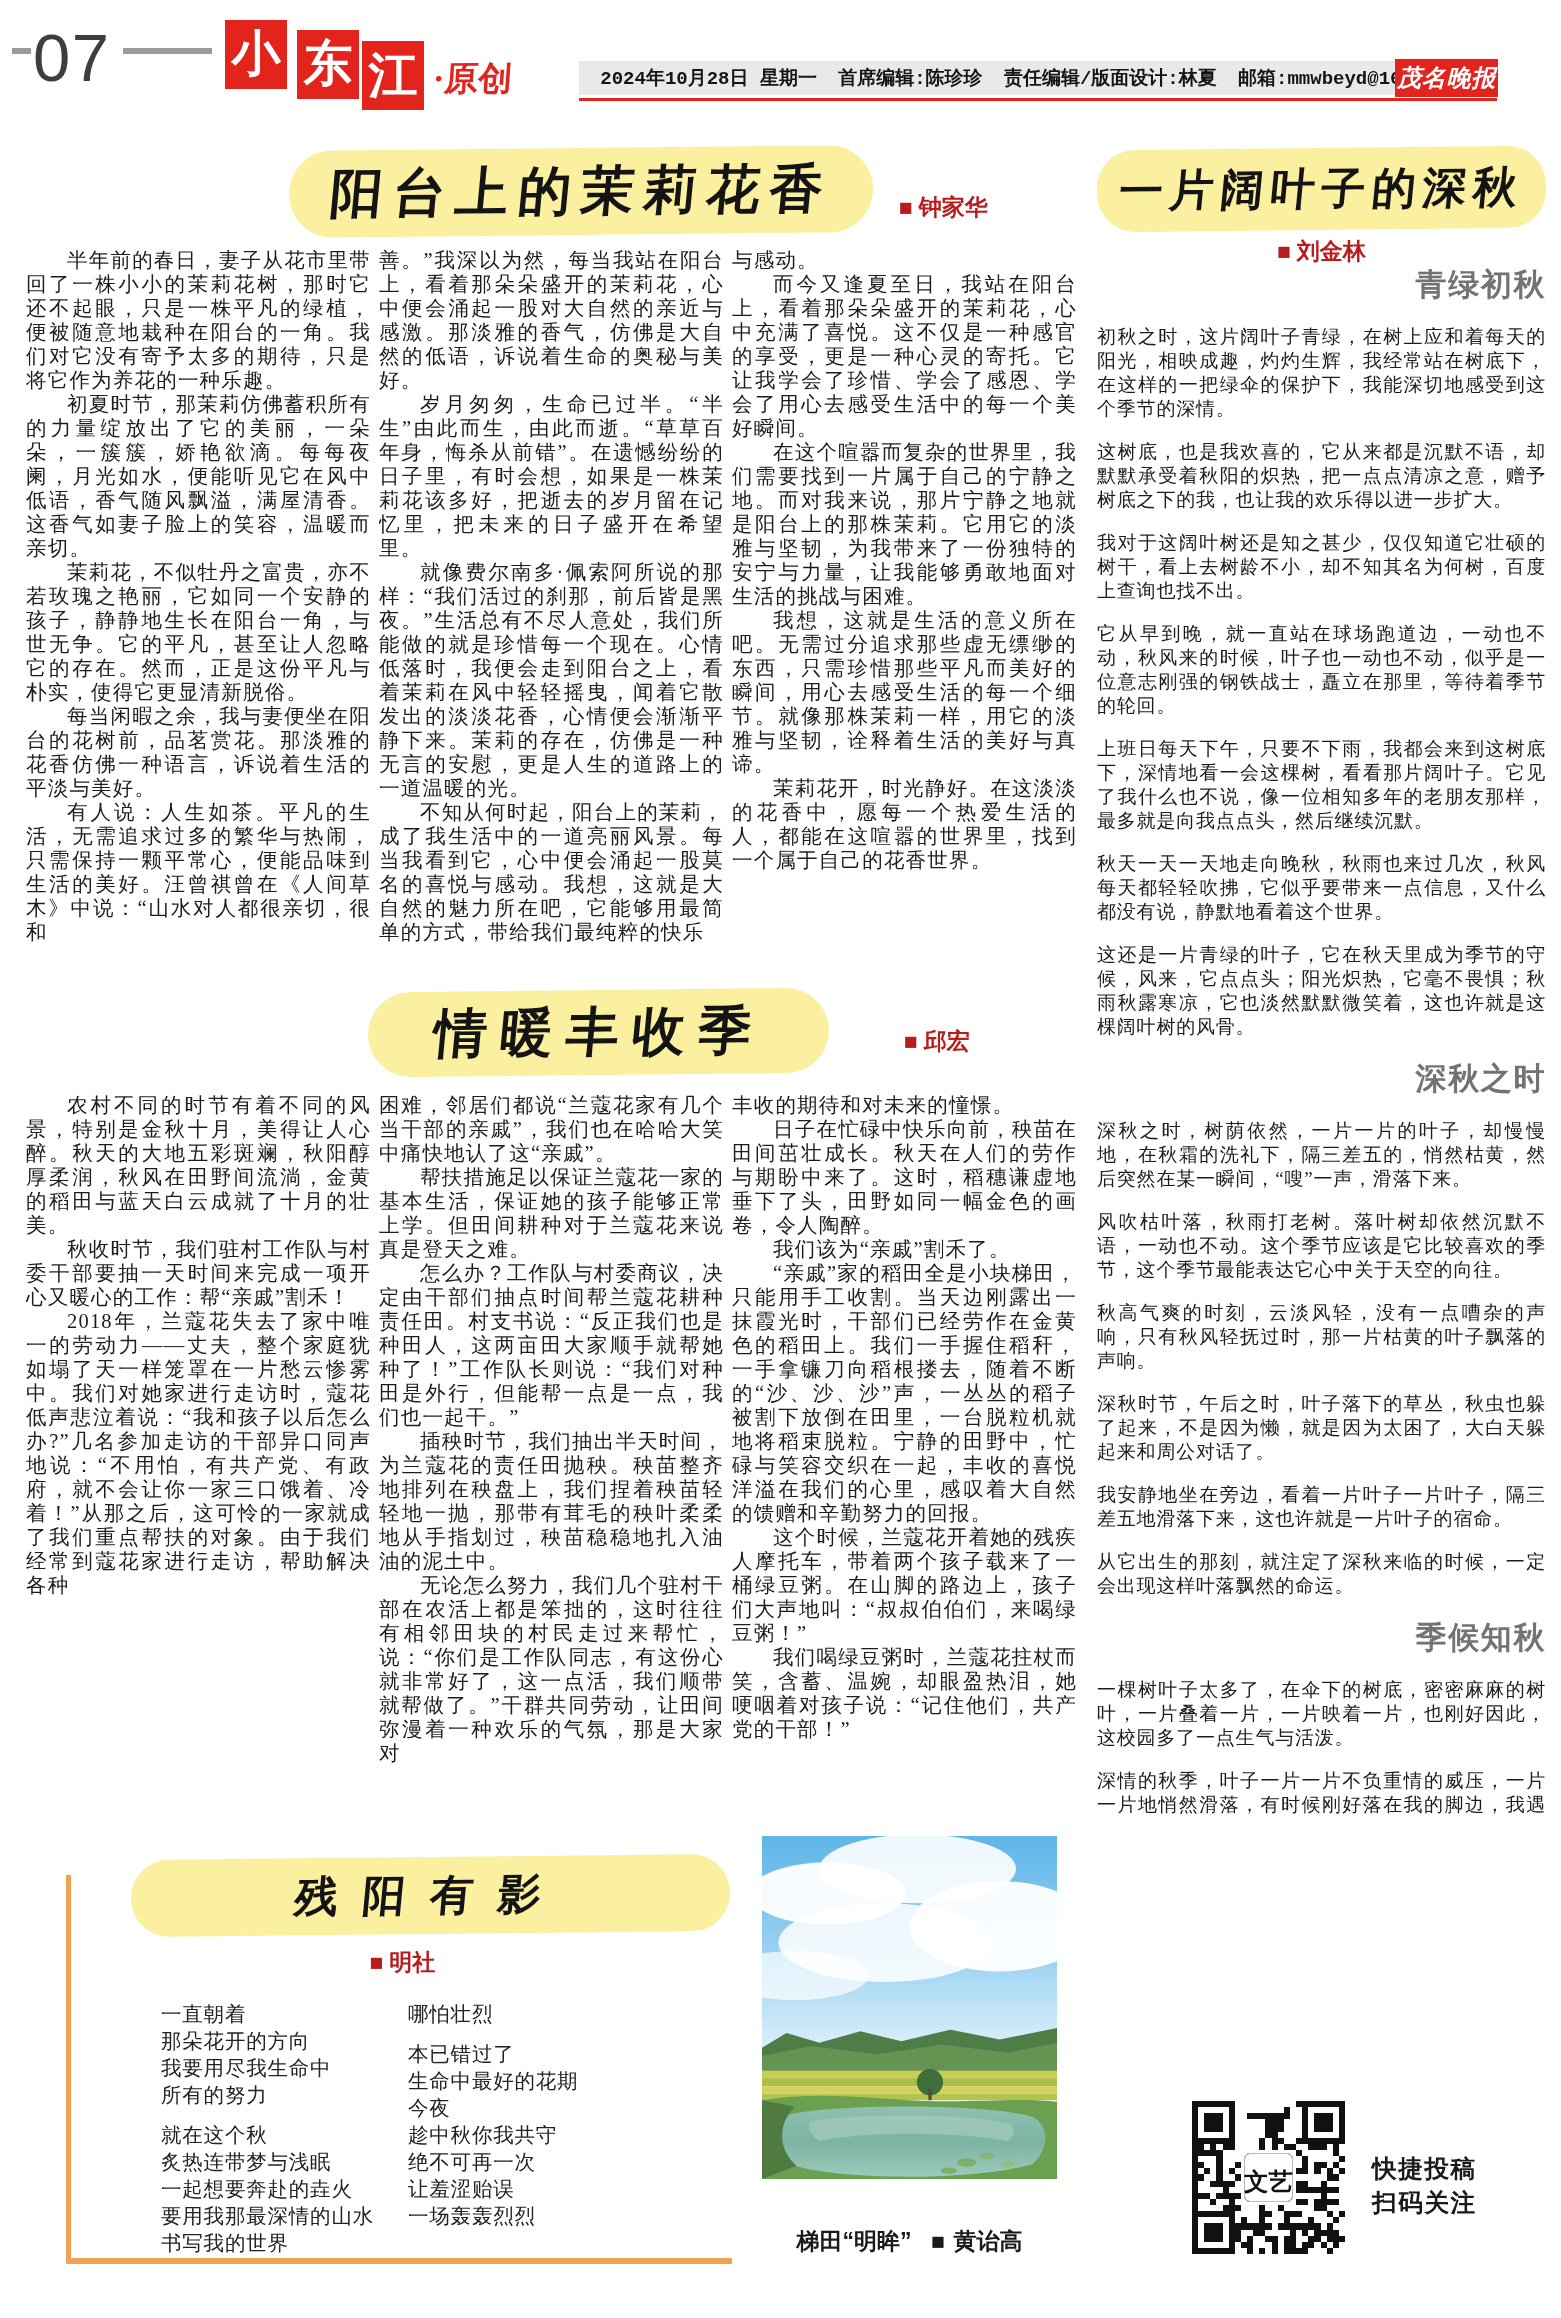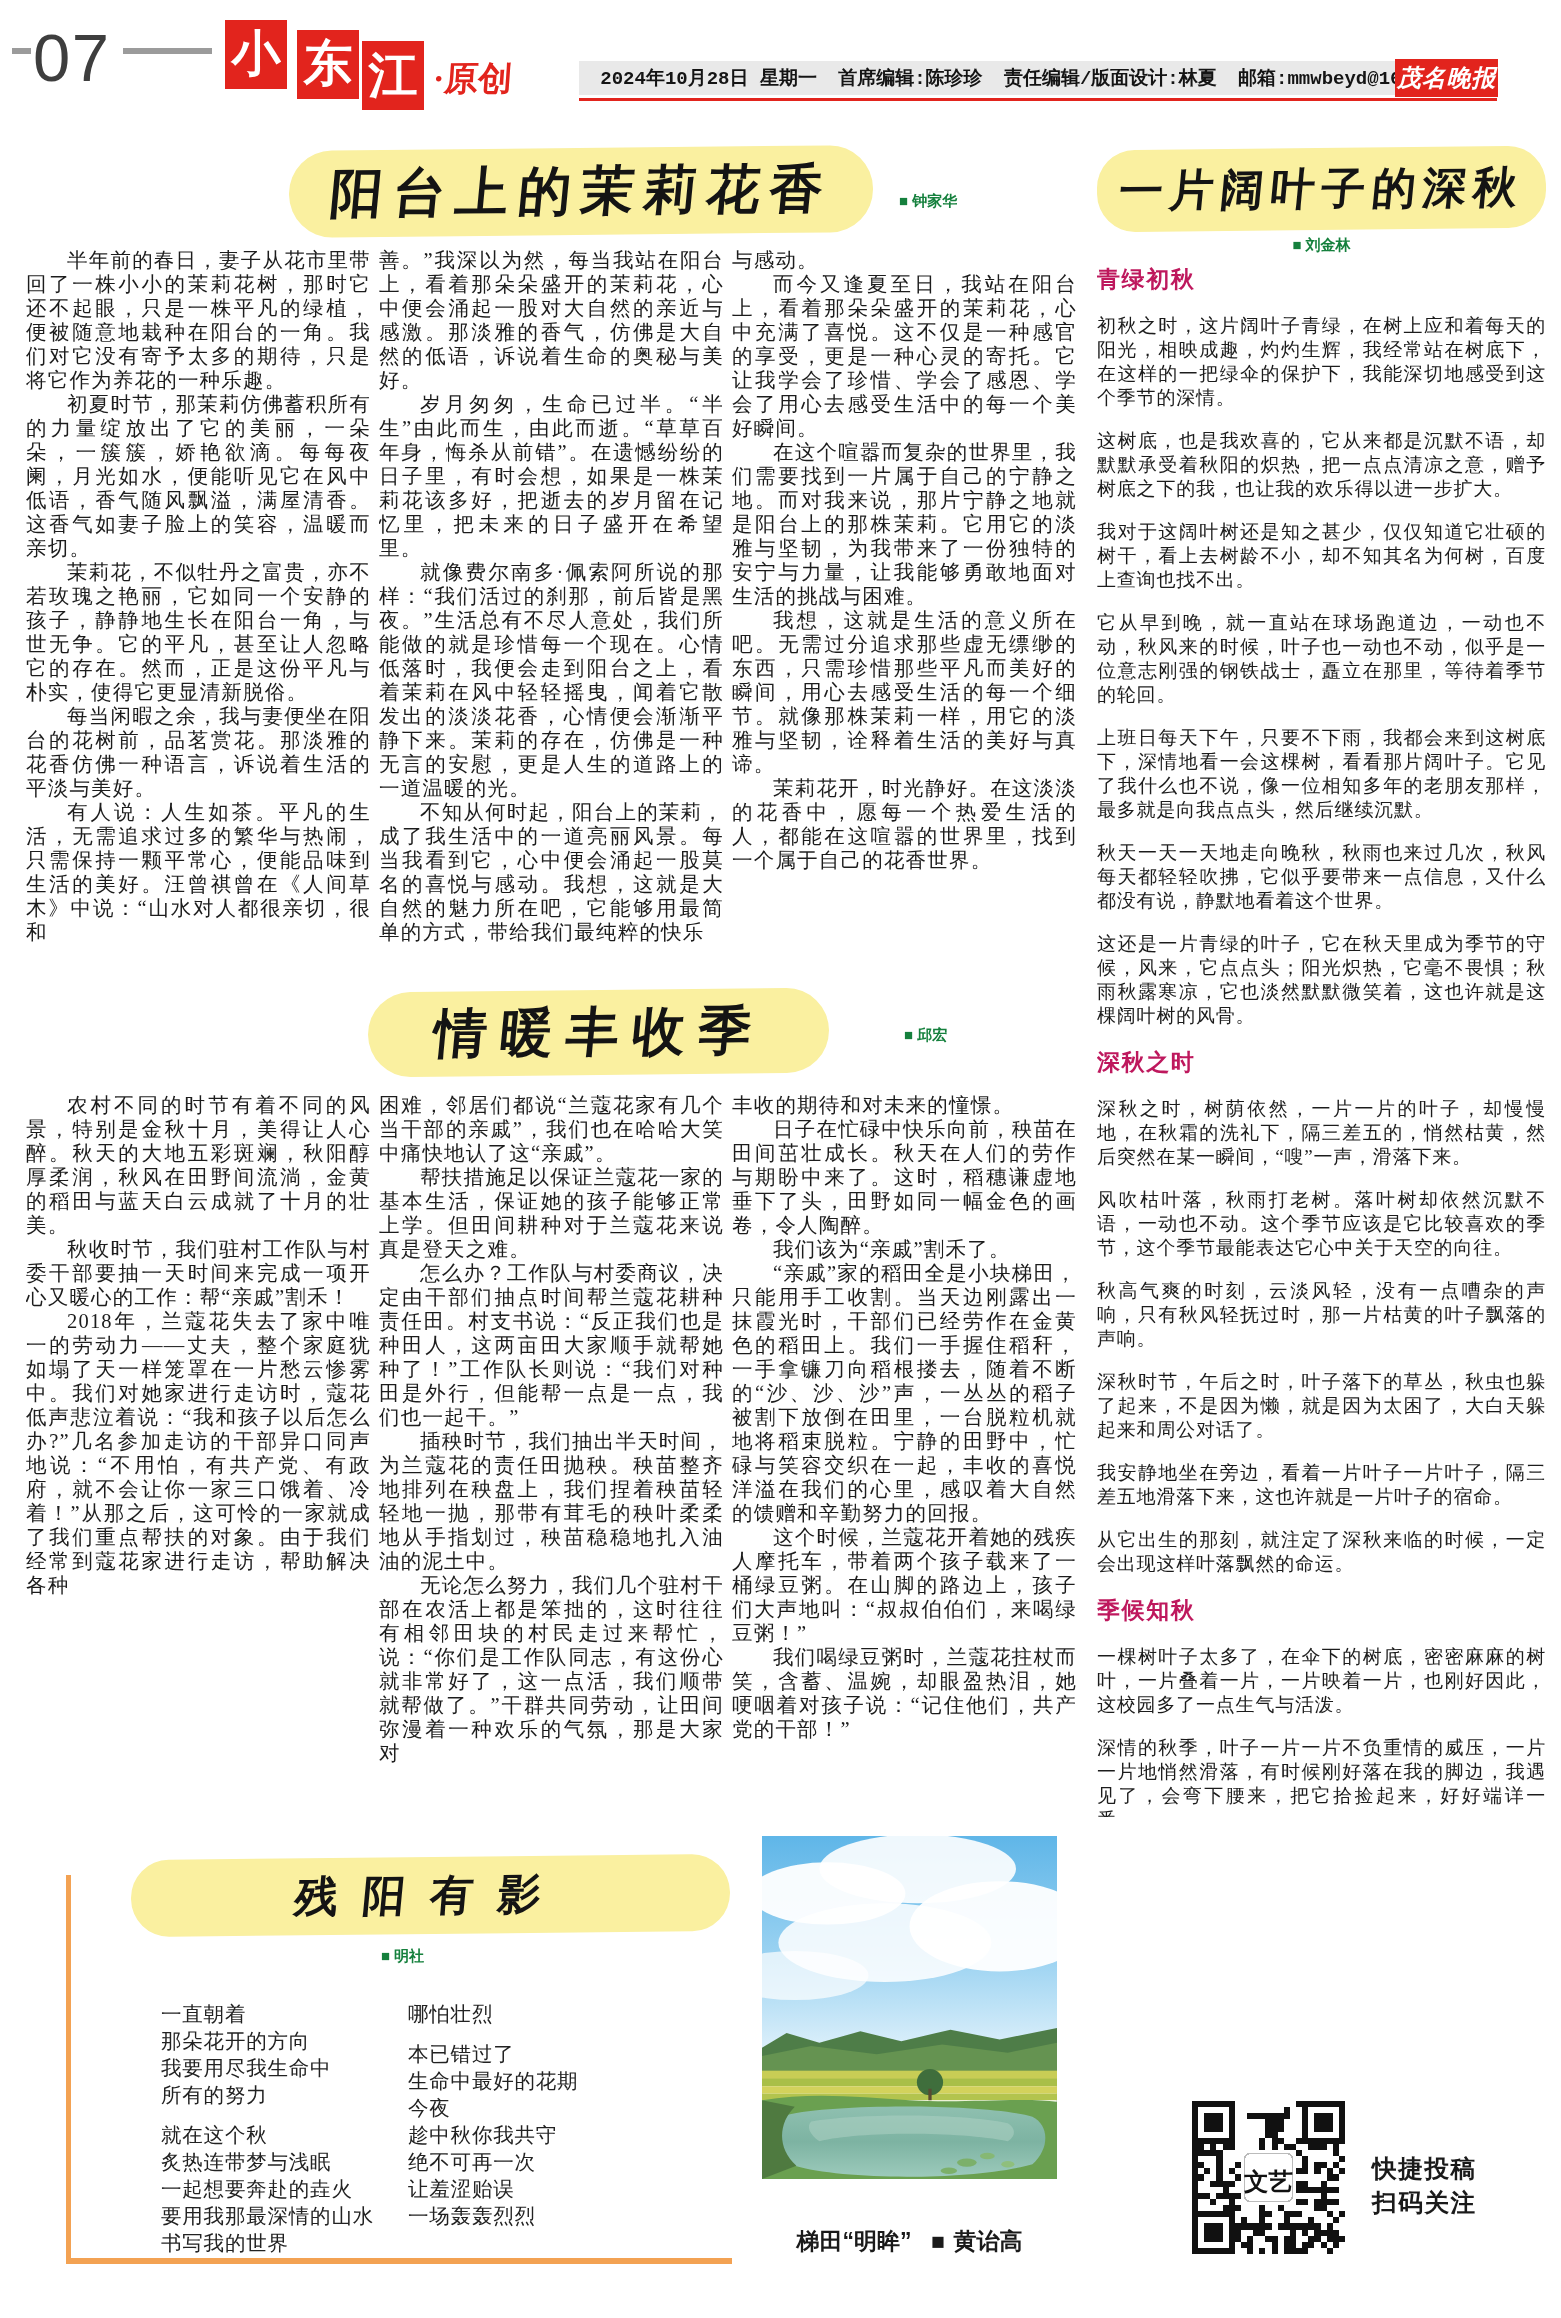--- a/index.html
+++ b/index.html
@@ -34,38 +34,38 @@
   .hl .t{font-weight:bold;color:#141414;transform:skewX(-6deg);font-family:"Liberation Serif","DejaVu Serif",serif;}
   #hl-jasmine{left:289px;top:148px;width:584px;height:87px;}
   #hl-jasmine .t{font-size:53px;letter-spacing:9.8px;}
   #hl-harvest{left:368px;top:990px;width:461px;height:85px;}
   #hl-harvest .t{font-size:53px;letter-spacing:13px;}
   #hl-autumn{left:1097px;top:148px;width:449px;height:82px;border-radius:38px;}
   #hl-autumn .t{font-size:44px;letter-spacing:6.6px;}
   #hl-poem{left:131px;top:1857px;width:599px;height:77px;border-radius:38px;}
   #hl-poem .t{font-size:43px;letter-spacing:24.6px;}
 
-  .byline{position:absolute;font-family:Liberation Sans, sans-serif;font-weight:bold;
-      font-size:15px;color:#15803d;}
+  .byline{position:absolute;font-family:Liberation Serif, serif;font-weight:bold;
+      font-size:23px;color:#b91c1c;}
   #byline-jasmine{left:899px;top:192px;}
   #byline-harvest{left:904px;top:1026px;}
   #byline-autumn{left:1097px;top:236px;width:449px;text-align:center;}
   #byline-poem{left:103px;top:1947px;width:599px;text-align:center;}
 
   
   .col{position:absolute;width:345px;overflow:hidden;text-align:justify;}
   .a1{top:248px;height:716px;}
   .a2{top:1093px;height:726px;}
   .cx0{left:26px;} .cx1{left:379px;} .cx2{left:732px;}
   .col p, .flow p{margin:0;font-size:20.5px;line-height:24px;letter-spacing:1.2px;color:#1c1c1c;}
   .col p.ind, .flow p{text-indent:2em;}
 
   
   #autumn-flow{position:absolute;left:1097px;top:264px;width:449px;height:1553px;overflow:hidden;text-align:justify;}
-  #autumn-flow h3{margin:16.4px 0 11.5px 0;text-align:left;font-size:23px;letter-spacing:1.6px;color:#be185d;
+  #autumn-flow h3{margin:16.4px 0 11.5px 0;text-align:right;font-size:31px;letter-spacing:1.6px;color:#737373;
       font-family:"Liberation Sans","DejaVu Sans",sans-serif;}
   #autumn-flow h3:first-child{margin-top:0;}
   #autumn-flow p{font-size:19px;line-height:24px;letter-spacing:0.8px;}
 
   
   #poem-vline{position:absolute;left:66px;top:1875px;width:4.9px;height:384px;background:var(--orange);}
   #poem-hline{position:absolute;left:66px;top:2258px;width:666px;height:5.7px;background:var(--orange);}
   .poem-col{position:absolute;top:2001px;}
   #poem-col-0{left:161px;width:271px;}
   #poem-col-1{left:408px;width:279px;}

